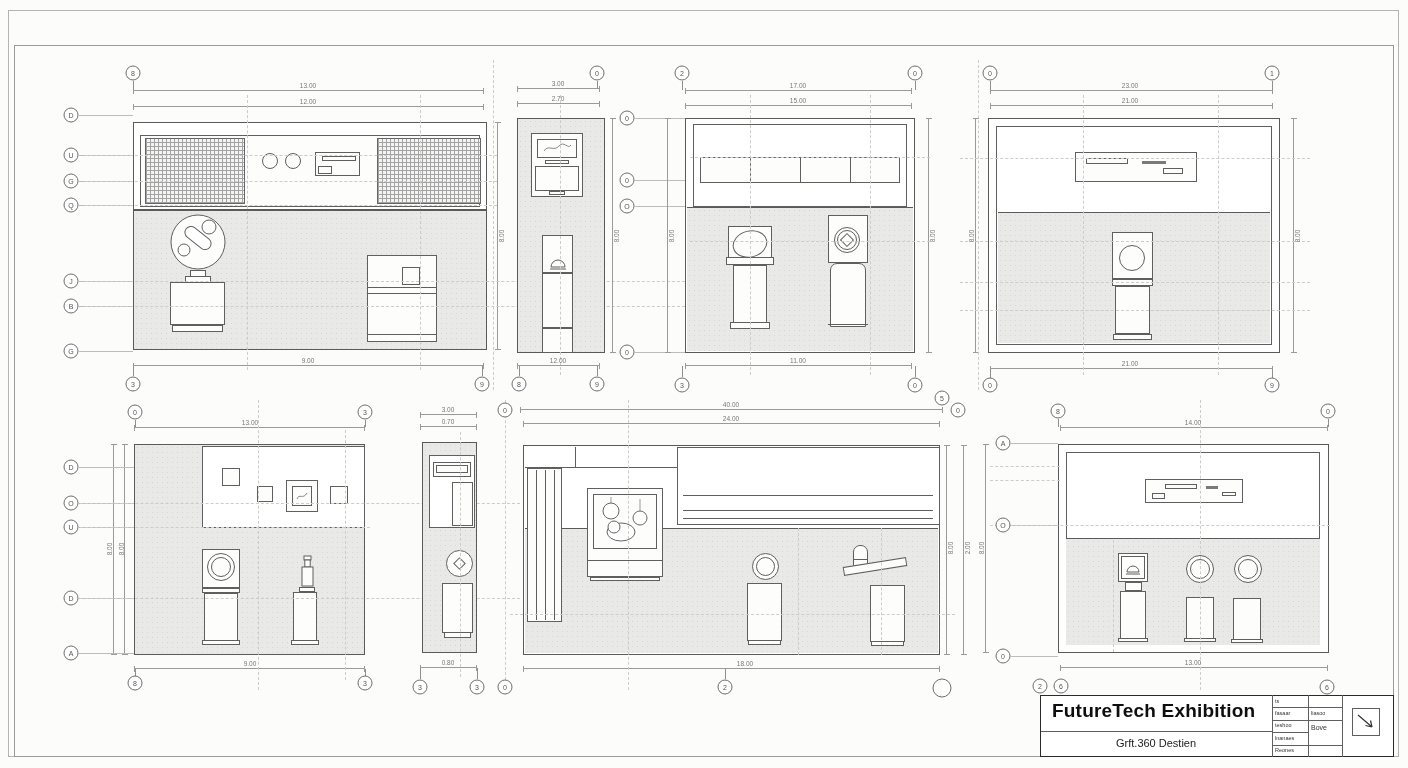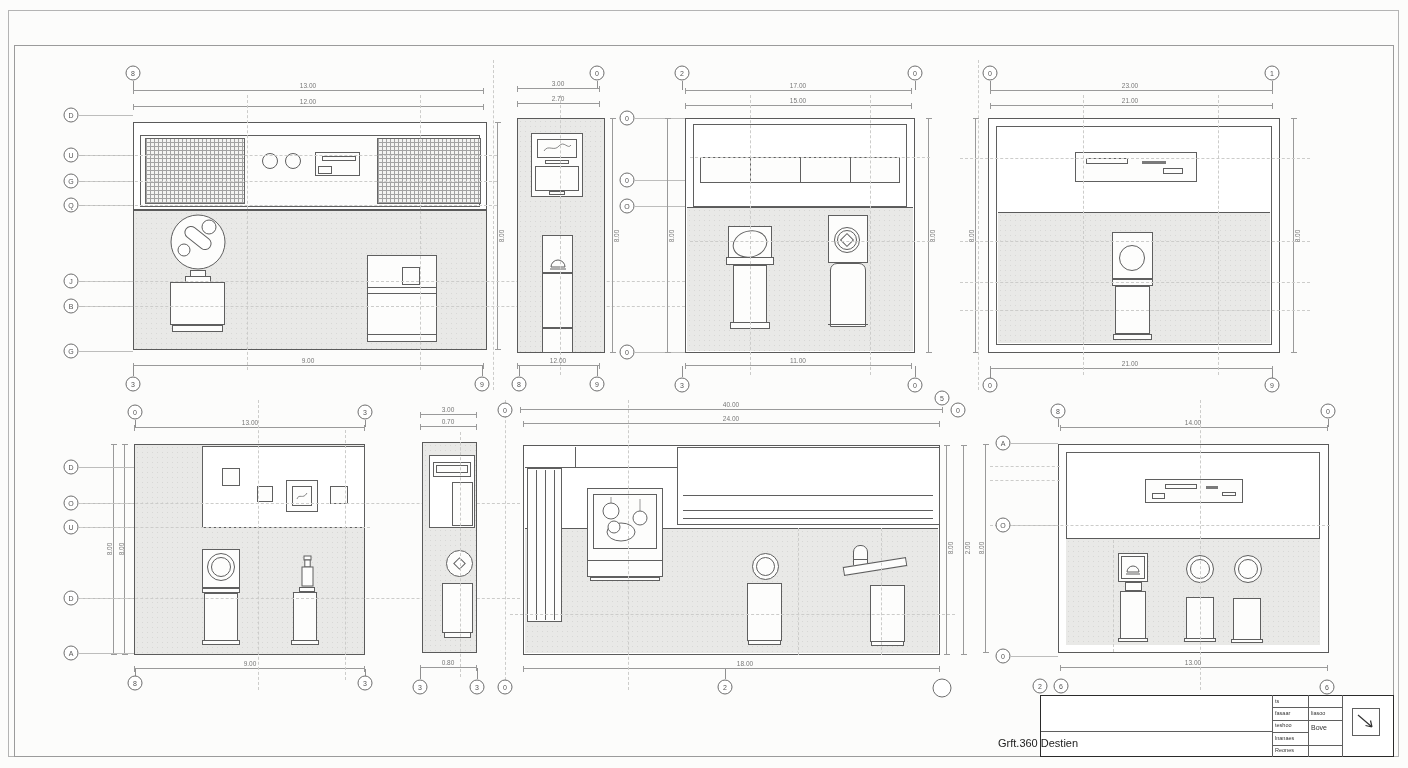--- a/index.html
+++ b/index.html
@@ -418,22 +418,23 @@
   <div class="b bubble" style="left:1040px;top:686px;">2</div>
   <div class="b bubble" style="left:1061px;top:686px;">6</div>
   <div class="b bubble" style="left:1327px;top:687px;">6</div>
   <div class="b dash-v" style="left:1200px;top:400px;height:290px;"></div>
   <div class="b dash-v" style="left:1113px;top:540px;height:112px;"></div>
   <div class="b dash-h" style="left:990px;top:525px;width:340px;"></div>
   <div class="b dash-h" style="left:990px;top:466px;width:70px;"></div>
   <div class="b dash-h" style="left:990px;top:480px;width:70px;"></div>
 
   <div class="b tb" style="left:1040px;top:695px;width:354px;height:62px;"></div>
+  <div class="b tb-title" style="left:1052px;top:700px;z-index:5;">FutureTech Exhibition</div>
   <div class="b hl dk" style="left:1041px;top:731px;width:231px;z-index:5;"></div>
-  <div class="b tb-sub" style="left:998px;top:737px;z-index:5;">Grft.360 Destien</div>
+  <div class="b tb-sub" style="left:1116px;top:737px;z-index:5;">Grft.360 Destien</div>
   <div class="b vl dk" style="left:1272px;top:695px;height:62px;z-index:5;"></div>
   <div class="b vl dk" style="left:1308px;top:695px;height:62px;z-index:5;"></div>
   <div class="b vl dk" style="left:1342px;top:695px;height:62px;z-index:5;"></div>
   <div class="b hl dk" style="left:1272px;top:707px;width:70px;z-index:5;"></div>
   <div class="b hl dk" style="left:1272px;top:720px;width:70px;z-index:5;"></div>
   <div class="b hl dk" style="left:1272px;top:732px;width:36px;z-index:5;"></div>
   <div class="b hl dk" style="left:1272px;top:745px;width:70px;z-index:5;"></div>
   <div class="b tb-cell" style="left:1275px;top:698px;z-index:5;">ts</div>
   <div class="b tb-cell" style="left:1275px;top:710px;z-index:5;">fasaar</div>
   <div class="b tb-cell" style="left:1311px;top:710px;z-index:5;">liasoo</div>

